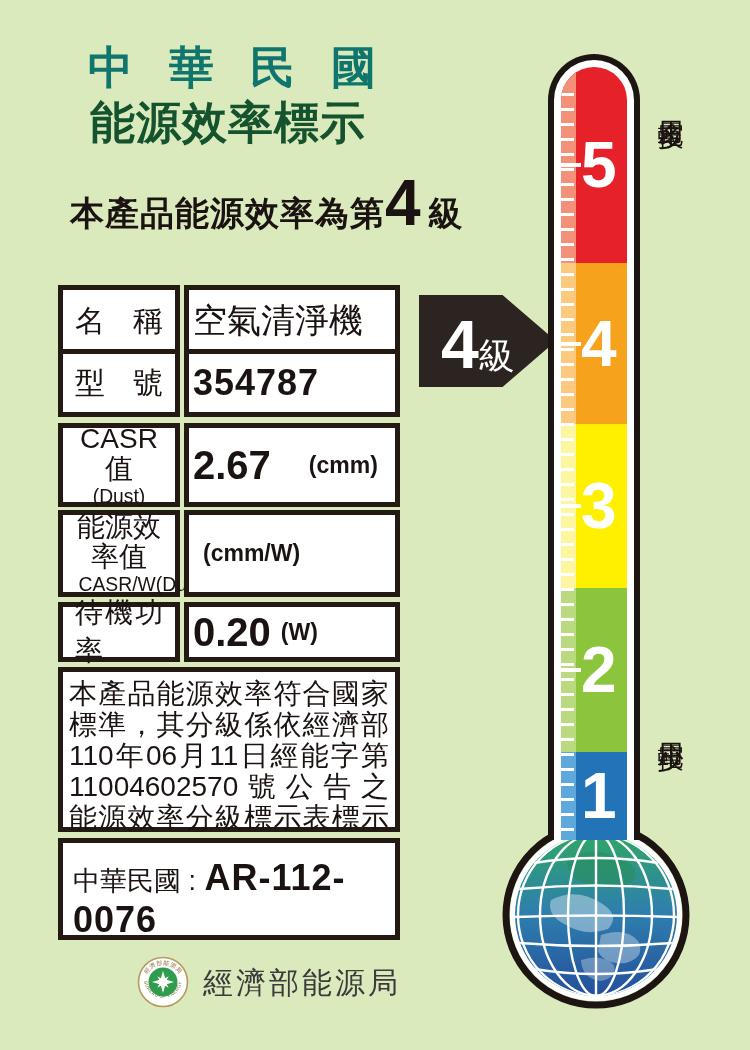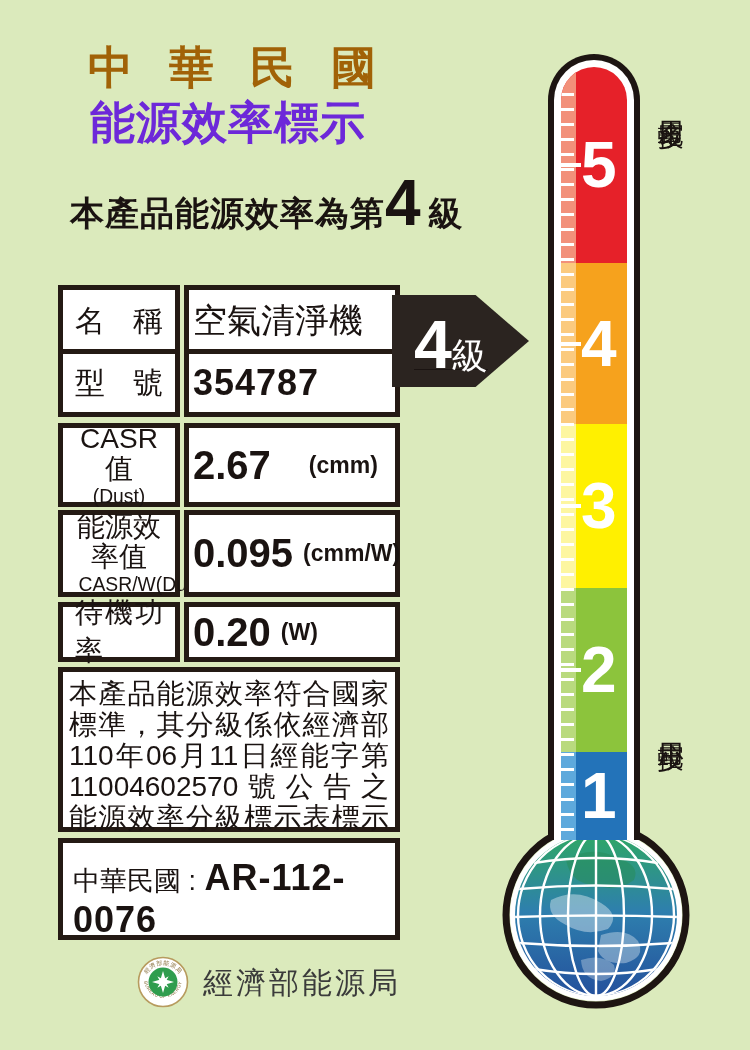--- a/index.html
+++ b/index.html
@@ -28,23 +28,23 @@
   .val-b{font-size:36px;font-weight:bold;letter-spacing:1px;}
   .val-num{font-size:40px;font-weight:bold;}
   .val-unit{font-size:23px;font-weight:bold;margin-left:10px;}
   .gap-wide{margin-left:38px;}
   .note{top:382px;height:165px;left:0;width:342px;padding:6px 6px;}
   .note-line{font-size:28px;line-height:31px;text-align:justify;text-align-last:justify;}
   .reg{top:553px;height:102px;left:0;width:342px;padding:14px 10px;}
   .reg-label{font-size:27px;}
   .reg-value{font-size:36px;font-weight:bold;margin-left:4px;letter-spacing:1px;}
   
-  .arrow{position:absolute;left:392px;top:295px;width:137px;height:92px;
+  .arrow{position:absolute;left:419px;top:295px;width:137px;height:92px;
          clip-path:polygon(0 0,61% 0,100% 50%,61% 100%,0 100%);
-         line-height:98px;padding-left:22px;box-sizing:border-box;white-space:nowrap;text-decoration:underline;}
+         line-height:98px;padding-left:22px;box-sizing:border-box;white-space:nowrap;}
   .arrow-grade{font-size:68px;font-weight:bold;color:#fff;}
   .arrow-unit{font-size:36px;color:#fff;}
   
   .tube-outer{position:absolute;left:548px;top:54px;width:92px;height:786px;
               border-radius:46px 46px 0 0;}
   .tube-white{position:absolute;left:554px;top:60px;width:80px;height:780px;background:#fff;
               border-radius:40px 40px 0 0;}
   .tube-fill{position:absolute;left:561px;top:67px;width:66px;height:773px;
              border-radius:33px 33px 0 0;overflow:hidden;}
   .level{position:relative;width:100%;}
@@ -61,22 +61,22 @@
   .globe{position:absolute;left:499px;top:818px;}
   
   .logo{position:absolute;left:137px;top:956px;}
   .agency{position:absolute;left:203px;top:963px;font-size:30px;color:#3b3b3b;letter-spacing:3px;}
 </style>
 </head>
 <body>
 
 <div class="stage" style="background-color: rgb(219, 234, 188);">
 
-  <div class="title1" style="color: #a16207; text-align: right;">中華民國</div>
-  <div class="title2" style="color: #6d28d9;">能源效率標示</div>
+  <div class="title1" style="color: #0f766e; text-align: right;">中華民國</div>
+  <div class="title2" style="color: #14532d;">能源效率標示</div>
 
   <div class="headline">
     <span class="h-pre">本產品能源效率為第</span><span class="h-grade">4</span><span class="h-suf">級</span>
   </div>
 
   <div class="etable">
     <div class="cell lc row1">
       <div class="jlabel">名稱</div>
     </div>
     <div class="cell rc row1">
@@ -97,21 +97,20 @@
     <div class="cell rc row3">
       <span class="val-num">2.67</span>
       <span class="val-unit gap-wide">(cmm)</span>
     </div>
 
     <div class="cell lc row4">
       <div class="l-main">能源效率值</div>
       <div class="l-sub">CASR/W(Dust)</div>
     </div>
     <div class="cell rc row4">
-      <span class="val-num">0.095</span>
       <span class="val-unit">(cmm/W)</span>
     </div>
 
     <div class="cell lc row5">
       <div class="jlabel small">待機功率</div>
     </div>
     <div class="cell rc row5">
       <span class="val-num">0.20</span>
       <span class="val-unit">(W)</span>
     </div>

